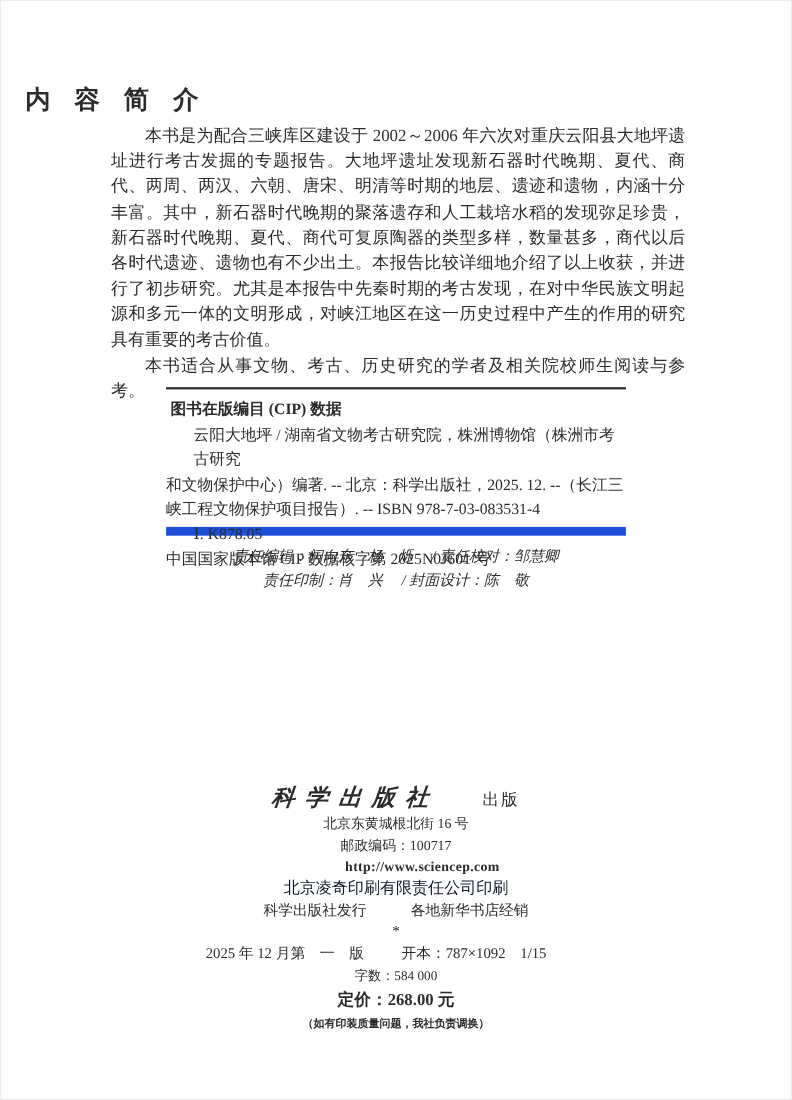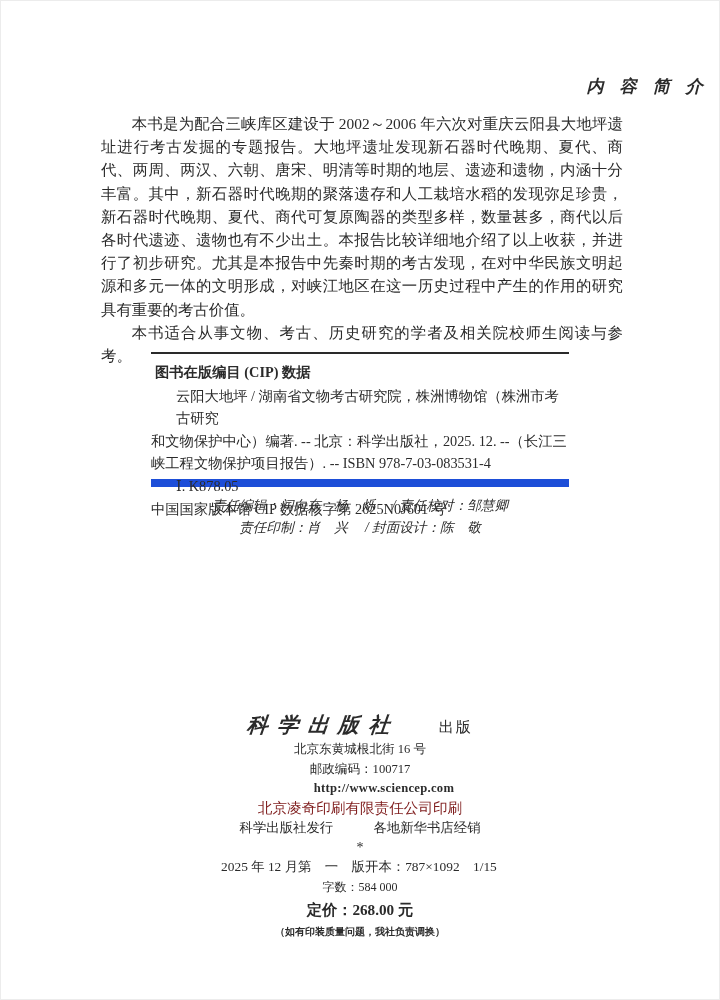--- a/index.html
+++ b/index.html
@@ -11,25 +11,24 @@
     font-family:"Liberation Serif","DejaVu Serif",serif;
     color:#2b2b2b;
     box-sizing:border-box;
     border:1px solid #ececec;
   }
   .pre{white-space:pre;}
 
   
   .page-title{
     position:absolute;top:74px;left:0;right:0;
-    text-align:right;
-    font-size:17px;font-weight:bold;
+    text-align:left;
+    font-size:23px;font-weight:bold;
     letter-spacing:0.95em;text-indent:0.95em;
     margin:0;
-    font-style:italic;
   }
 
   
   .intro{
     position:absolute;top:111px;left:100px;width:522px;
     font-size:15.4px;line-height:23.2px;
     text-align:justify;
   }
   .intro p{margin:0;text-indent:2em;}
 
@@ -63,28 +62,28 @@
   }
   .logo-line{margin-bottom:5px;}
   .logo-script{
     font-size:21px;font-weight:bold;font-style:italic;
     letter-spacing:0.45em;
     display:inline-block;transform:skewX(-6deg);
   }
   .logo-suffix{font-size:15px;font-style:normal;letter-spacing:2px;margin-left:36px;}
   .colophon-line{margin:0 0 3.5px 0;}
   .website{font-weight:600;letter-spacing:0.3px;margin-left:48px;}
-  .printer{color:#7f1d1d;font-size:14.6px;margin:2px 0 4px 0;}
+  .printer{color:#0f172a;font-size:14.6px;margin:2px 0 4px 0;}
   .distribution{font-size:13.4px;margin:2px 0 4px 0;}
   .asterisk{font-size:14px;margin:2px 0 3px 0;}
   .two-col{
     display:flex;justify-content:center;
     font-size:13.4px;margin:0 0 4.5px 0;
   }
-  .two-col .col-left{width:178px;text-align:right;}
+  .two-col .col-left{width:178px;text-align:left;}
   .two-col .col-right{width:168px;text-align:left;}
   .word-count{font-size:12px;margin:1px 0 7px 0;}
   .price{font-size:15.2px;font-weight:bold;margin:0 0 6px 0;}
   .notice{font-size:10px;font-weight:bold;}
 </style>
 </head>
 <body>
 
 <div class="page">
 

